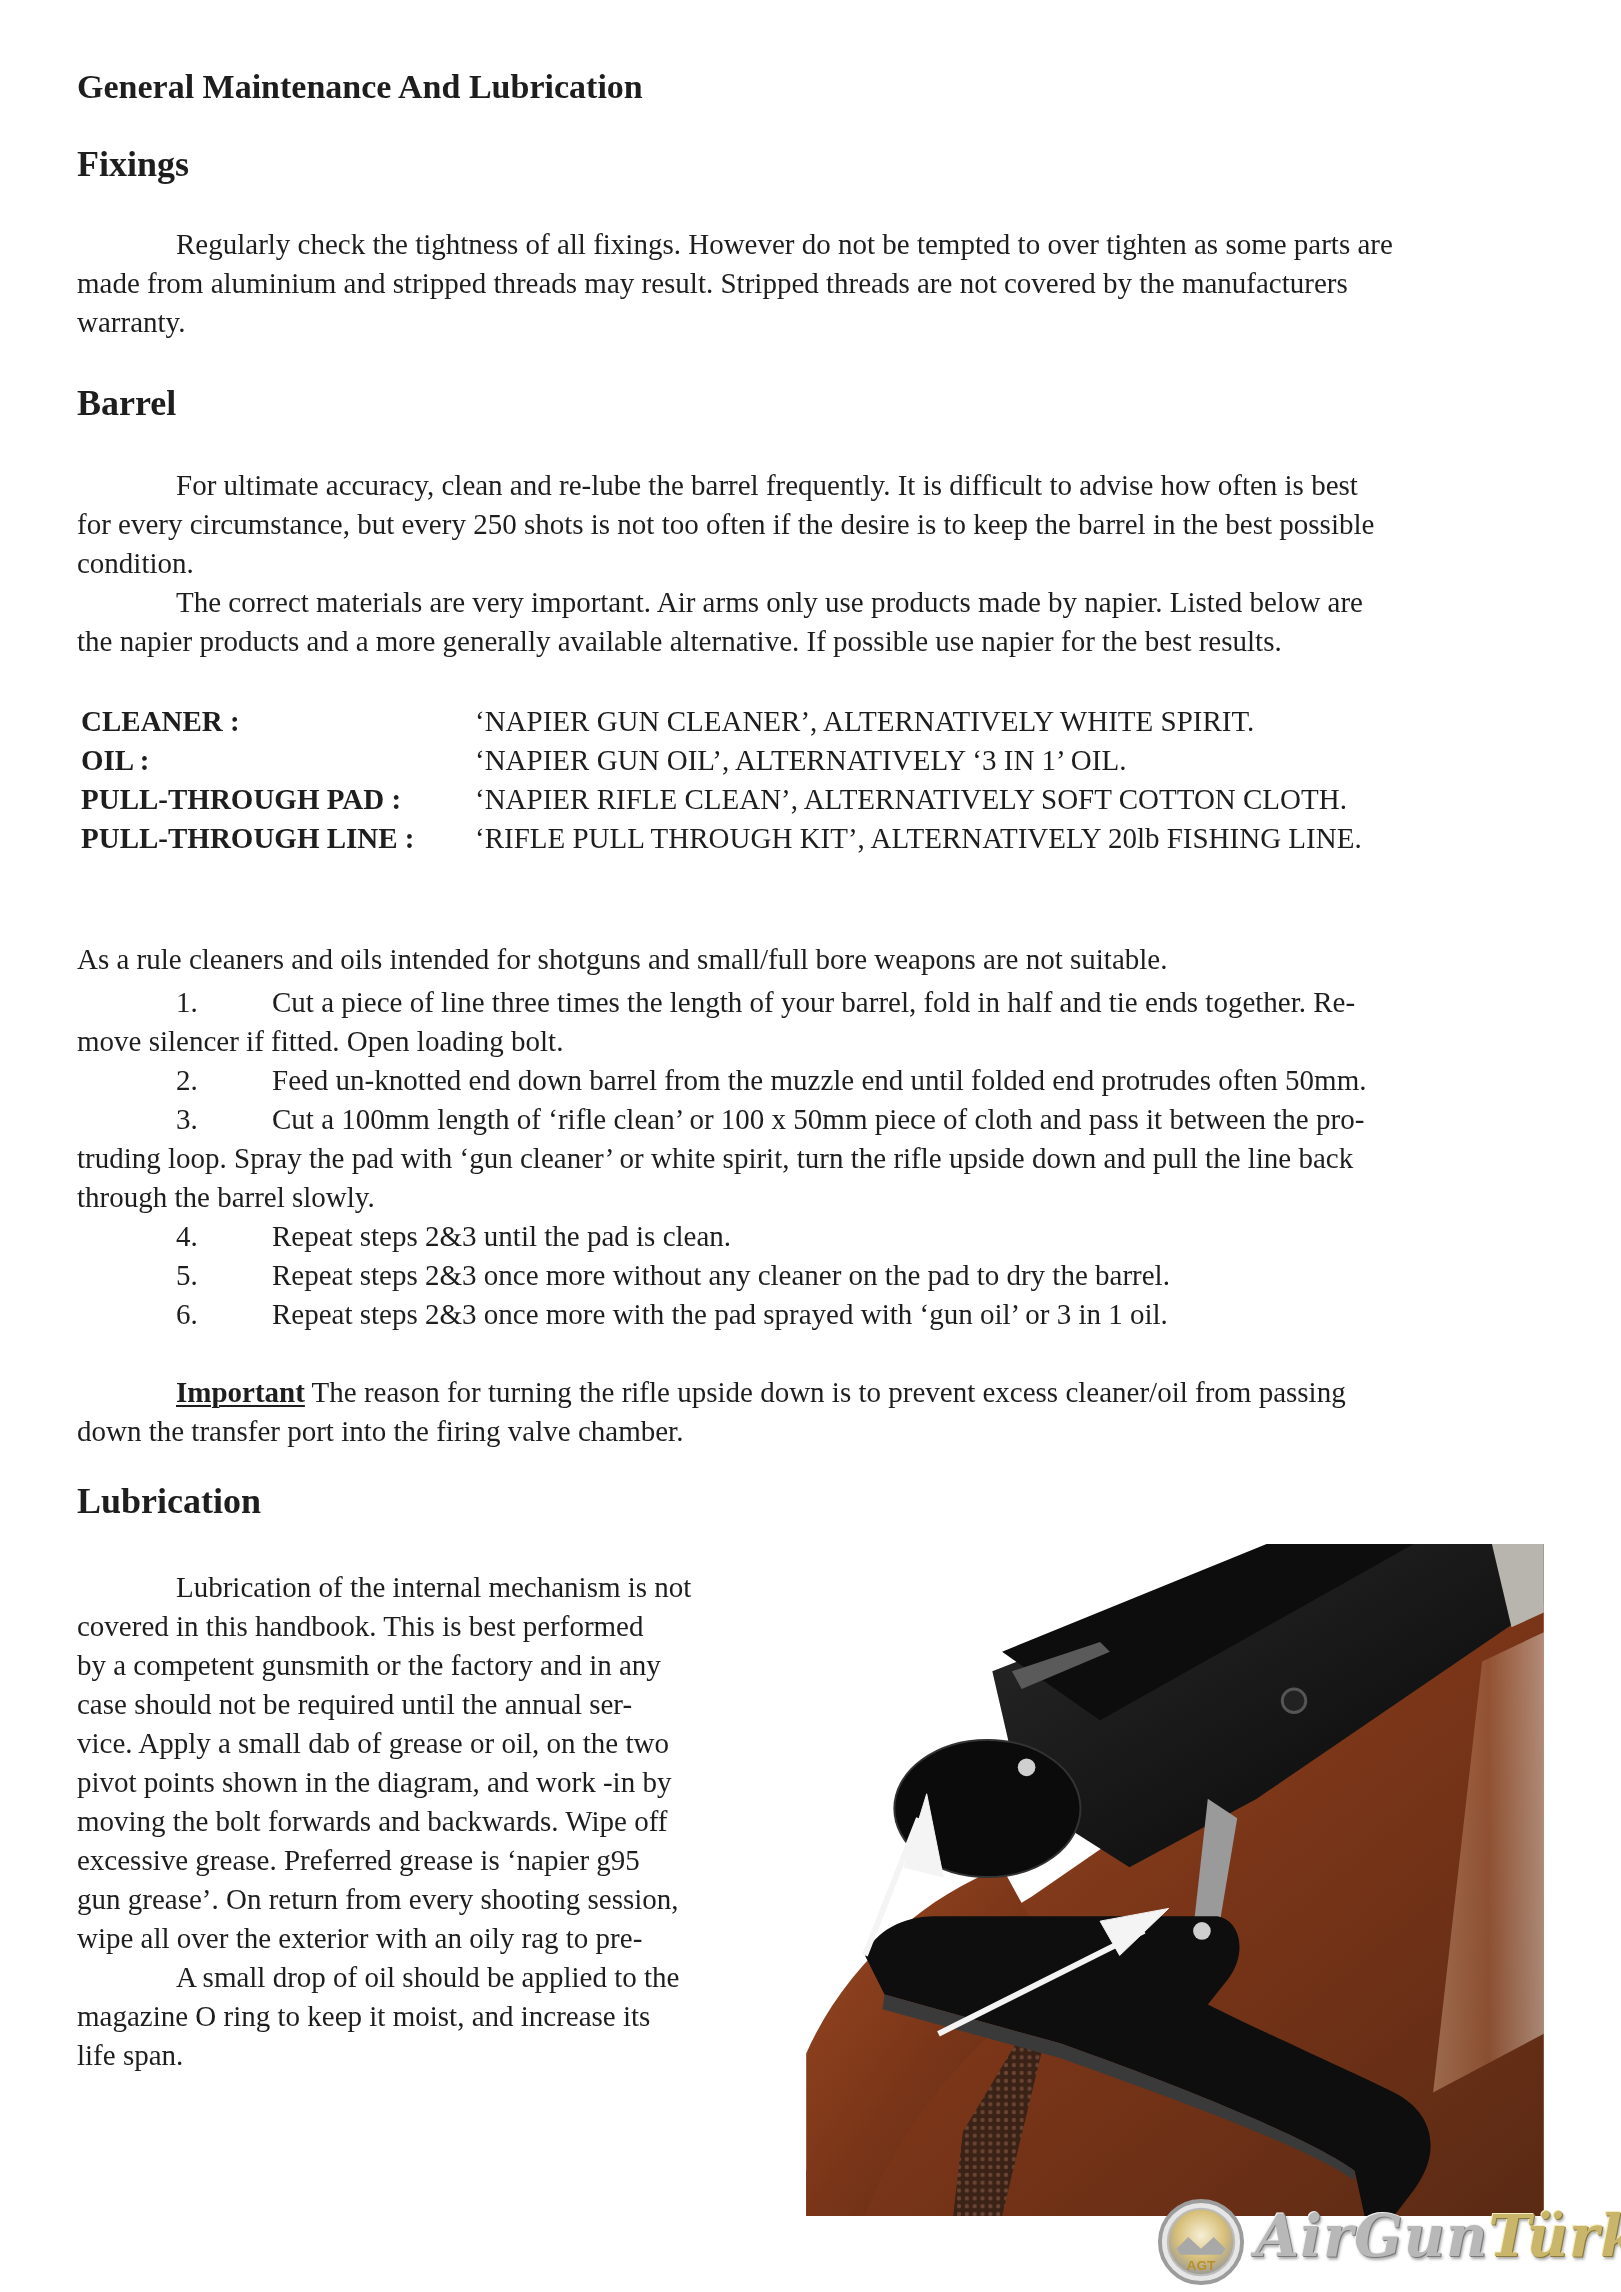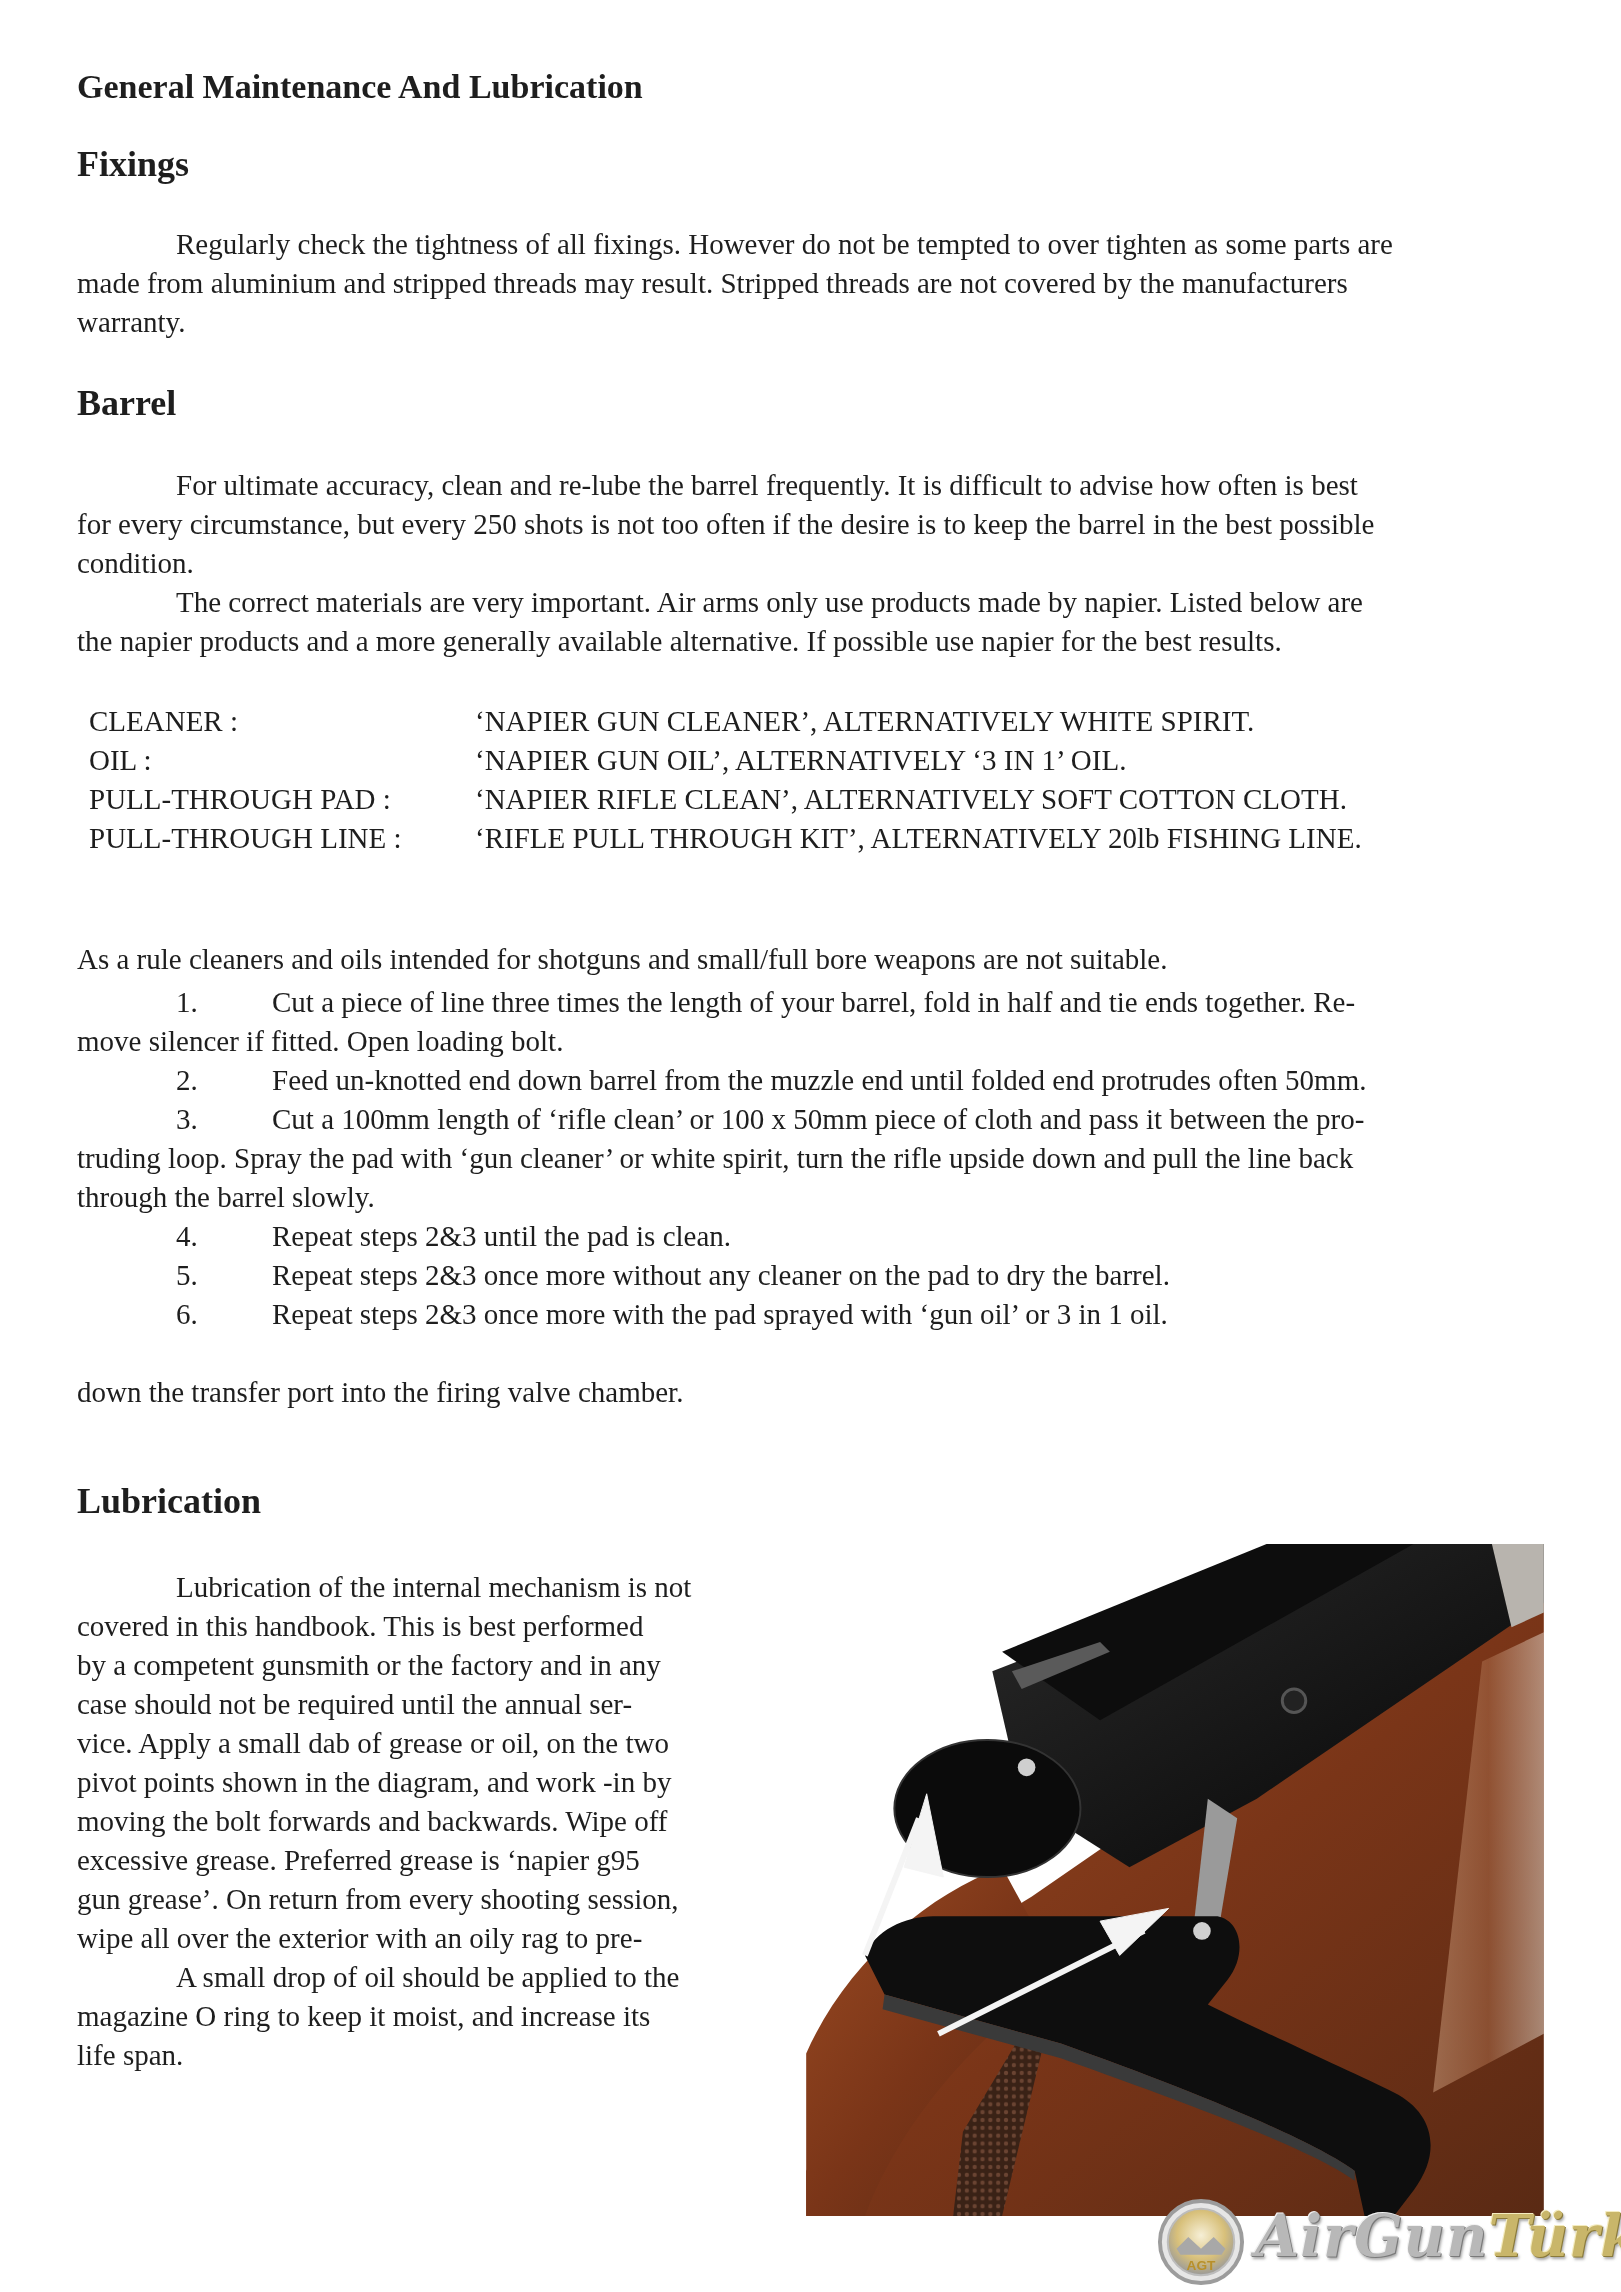--- a/index.html
+++ b/index.html
@@ -6,21 +6,21 @@
   body { width: 1621px; height: 2293px; position: relative; overflow: hidden;
          font-family: "Liberation Serif", "DejaVu Serif", serif; color: #1e1e1e; }
   .page { position: absolute; left: 77px; top: 0; width: 1480px; }
   .title { position: absolute; left: 0; top: 67px; font-size: 34px; font-weight: bold; line-height: 39px; margin: 0; white-space: nowrap; }
   .h2 { position: absolute; left: 0; font-size: 36px; font-weight: bold; line-height: 39px; margin: 0; white-space: nowrap; }
   .para { position: absolute; left: 0; font-size: 29px; line-height: 39px; margin: 0; }
   .para .indent { display: inline-block; width: 99px; }
   .line { display: block; white-space: nowrap; }
   .mat-table { position: absolute; left: 0; top: 702px; font-size: 29px; line-height: 39px; }
   .mat-row { display: block; height: 39px; white-space: nowrap; position: relative; }
-  .mat-label { position: absolute; left: 12px; }
+  .mat-label { position: absolute; left: 4px; font-weight: bold; }
   .mat-value { position: absolute; left: 398px; }
   .steps { position: absolute; left: 0; top: 983px; font-size: 29px; line-height: 39px; }
   .step-line { display: block; white-space: nowrap; height: 39px; position: relative; }
   .step-num { position: absolute; left: 99px; }
   .step-text { position: absolute; left: 195px; }
   .step-cont { position: absolute; left: 0; }
   .important { font-weight: bold; text-decoration: underline; text-decoration-thickness: 2px; text-underline-offset: 2.9px; }
   .photo { position: absolute; left: 806px; top: 1544px; width: 738px; height: 672px; overflow: hidden; }
   .watermark { position: absolute; left: 1157px; top: 2196px; width: 461px; height: 93px; }
   .wm-text { position: absolute; left: 98px; top: 5.9px; font-family: "DejaVu Serif", serif; font-style: italic; font-weight: bold; font-size: 57px; letter-spacing: 1px; white-space: nowrap; }
@@ -102,20 +102,21 @@
       <span class="step-num">5.</span>
       <span class="step-text">Repeat steps 2&amp;3 once more without any cleaner on the pad to dry the barrel.</span>
     </div>
     <div class="step-line">
       <span class="step-num">6.</span>
       <span class="step-text">Repeat steps 2&amp;3 once more with the pad sprayed with ‘gun oil’ or 3 in 1 oil.</span>
     </div>
   </div>
 
   <p class="para" style="top:1373px">
+    <span class="line"><span class="indent"></span><span class="important">Important</span><span> The reason for turning the rifle upside down is to prevent excess cleaner/oil from passing</span></span>
     <span class="line">down the transfer port into the firing valve chamber.</span>
   </p>
 
   <h2 class="h2" style="top:1482px">Lubrication</h2>
   <p class="para" style="top:1568px; width:706px">
     <span class="line"><span class="indent"></span><span>Lubrication of the internal mechanism is not</span></span>
     <span class="line">covered in this handbook. This is best performed</span>
     <span class="line">by a competent gunsmith or the factory and in any</span>
     <span class="line">case should not be required until the annual ser-</span>
     <span class="line">vice. Apply a small dab of grease or oil, on the two</span>

